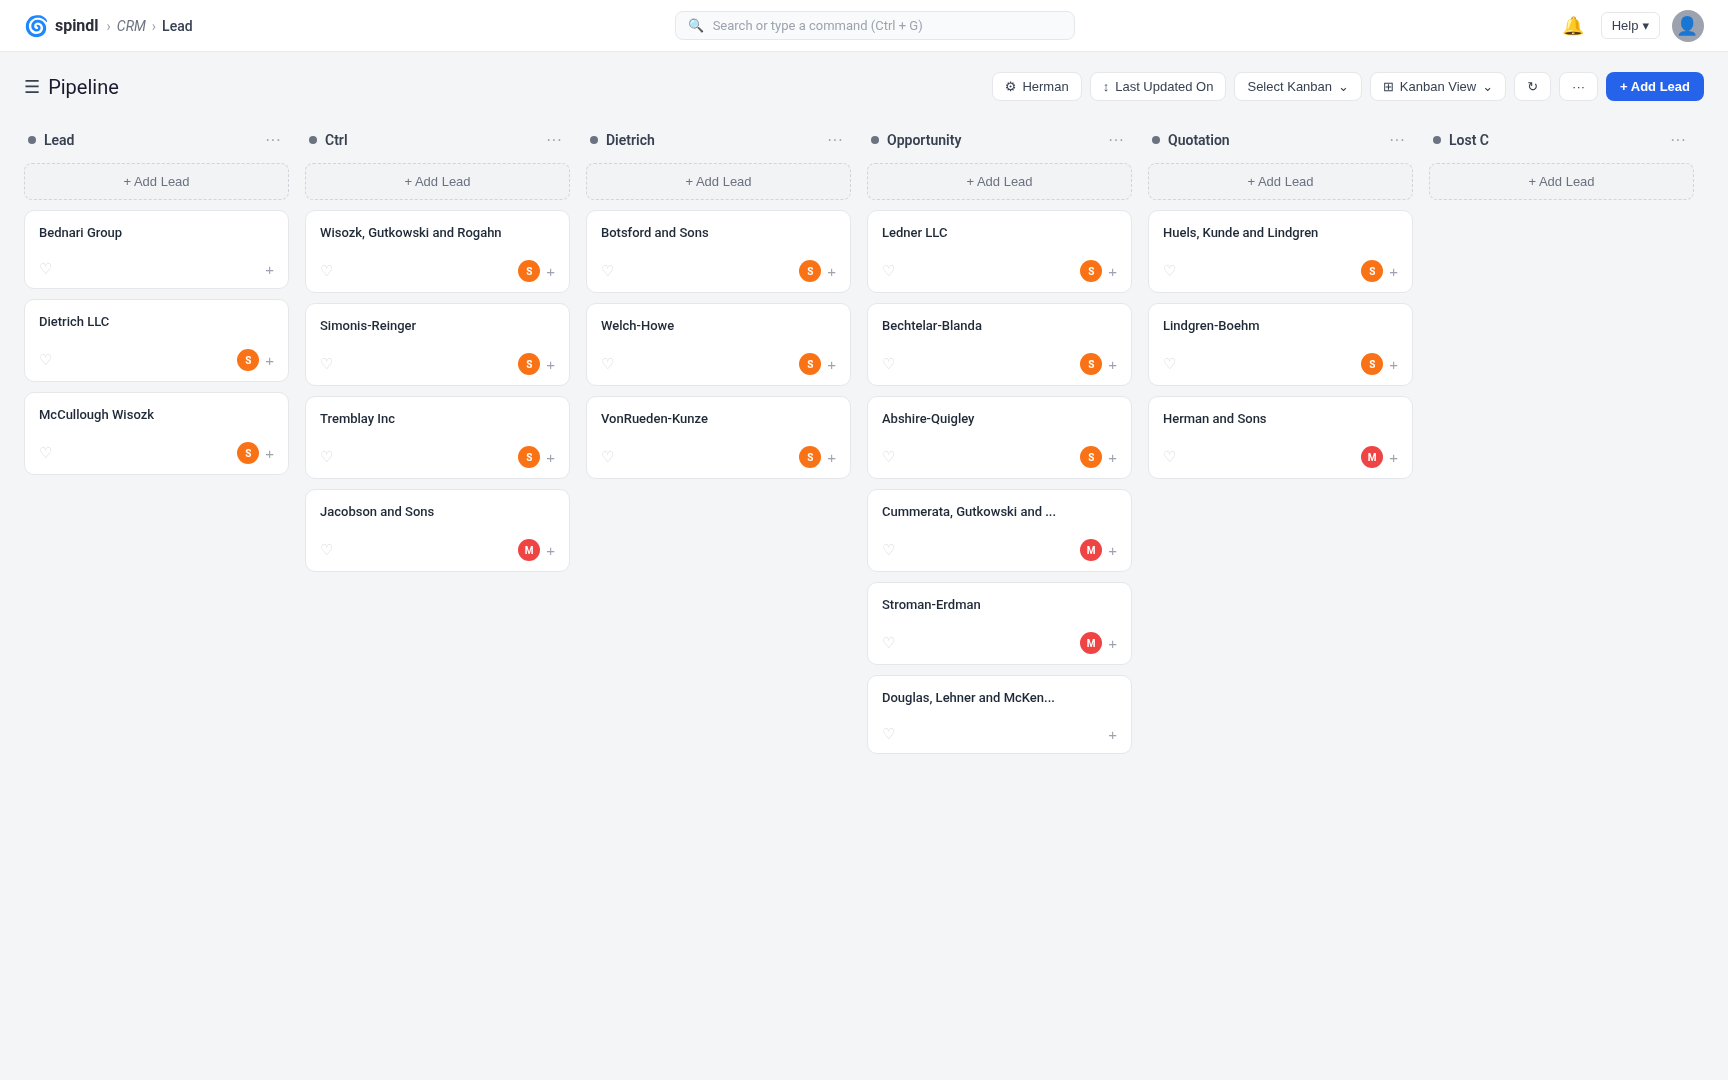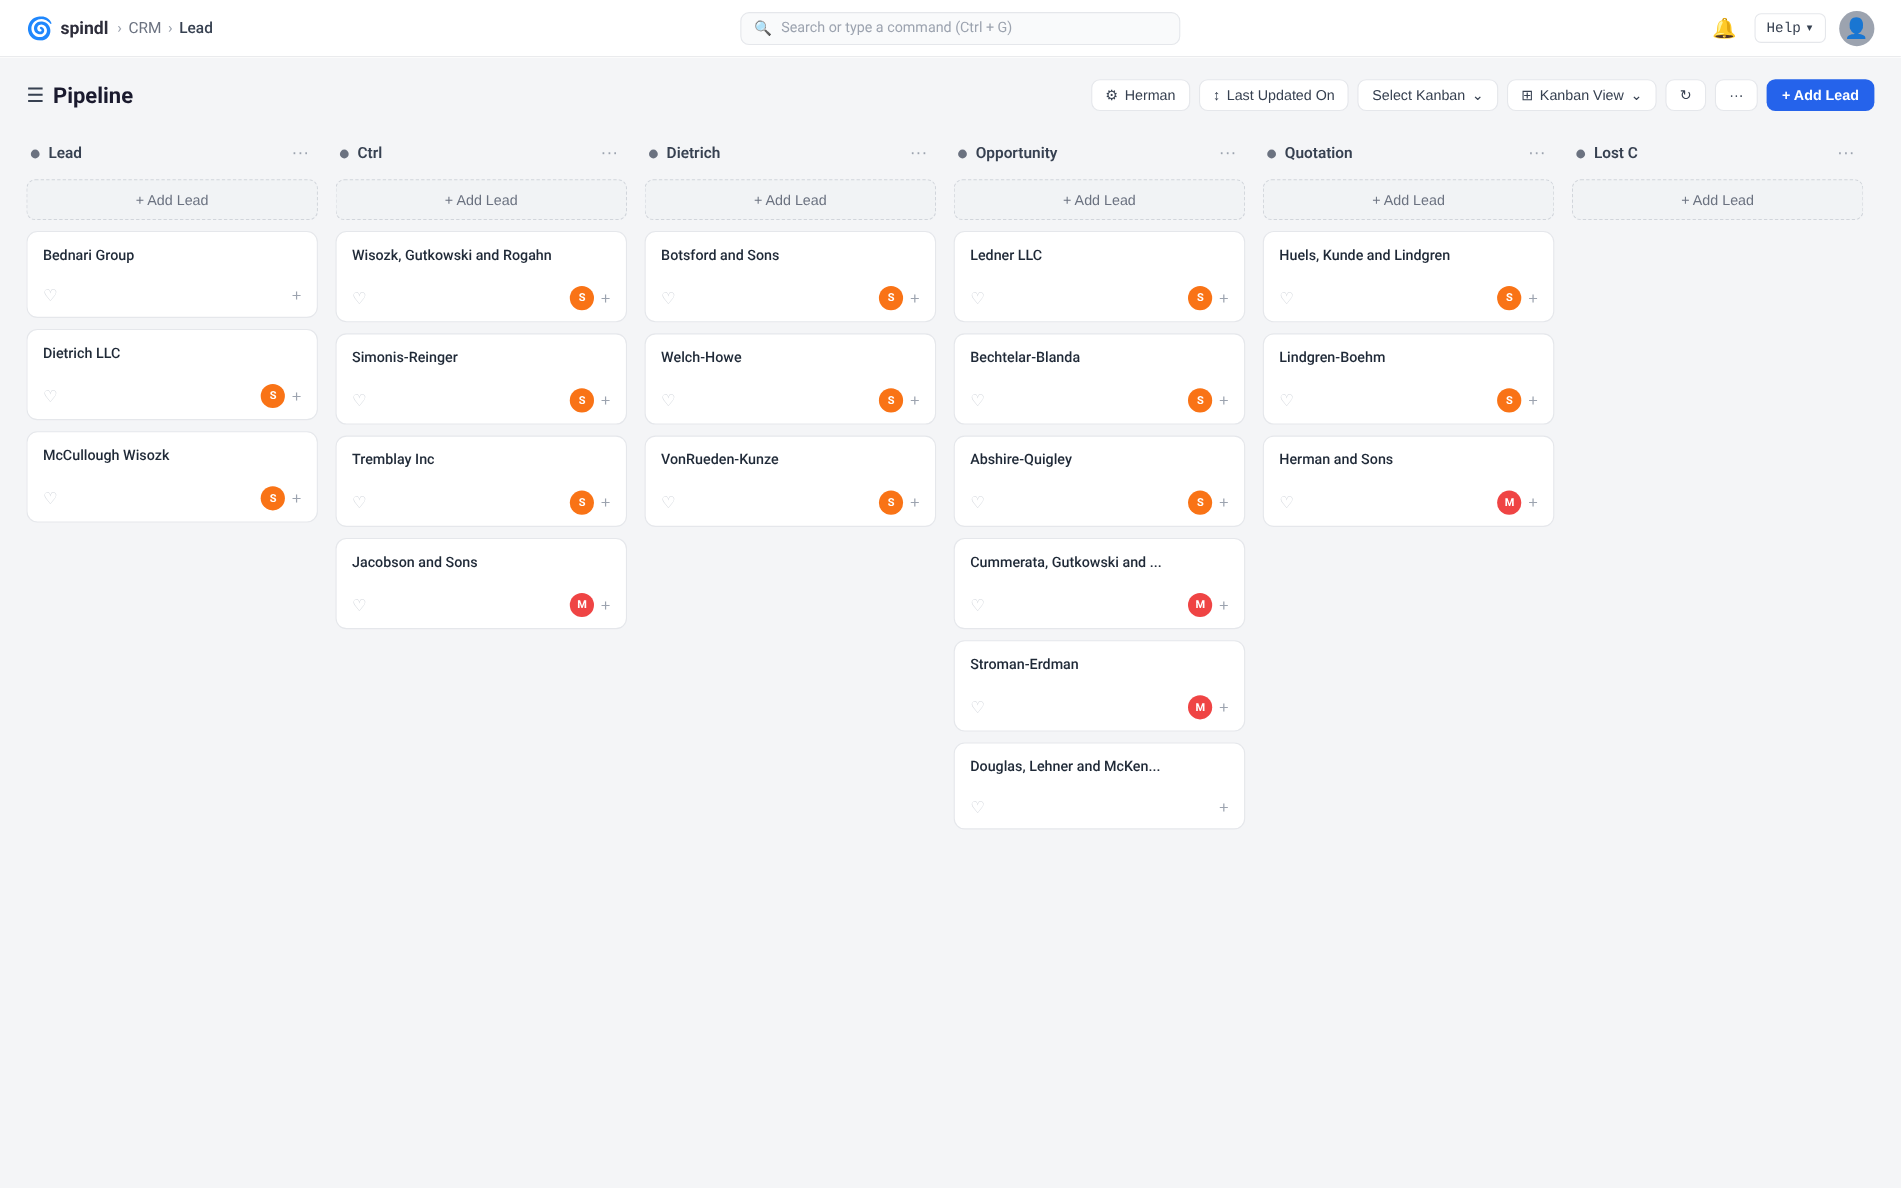--- a/index.html
+++ b/index.html
@@ -20,33 +20,33 @@
     .breadcrumb-active { color: #374151; font-weight: 500; }
     .topnav-center { flex: 1; max-width: 400px; margin: 0 32px; }
     .search-box {
       display: flex; align-items: center; gap: 8px;
       background: #f9fafb; border: 1px solid #e5e7eb; border-radius: 8px;
       padding: 6px 12px; width: 100%; cursor: text;
     }
     .search-box span { color: #9ca3af; font-size: 13px; }
     .topnav-right { display: flex; align-items: center; gap: 12px; }
     .icon-btn { background: none; border: none; cursor: pointer; color: #6b7280; font-size: 18px; padding: 4px; }
-    .help-btn { background: none; border: 1px solid #e5e7eb; border-radius: 6px; padding: 5px 10px; cursor: pointer; font-size: 13px; color: #374151; display: flex; align-items: flex-start; gap: 4px; font-family: Liberation Mono, monospace; }
+    .help-btn { background: none; border: 1px solid #e5e7eb; border-radius: 6px; padding: 5px 10px; cursor: pointer; font-size: 13px; color: #374151; display: flex; align-items: flex-start; gap: 4px; }
     .avatar { width: 32px; height: 32px; border-radius: 50%; background: #9ca3af; overflow: hidden; display: flex; align-items: center; justify-content: center; }
 
     
     .main-wrap { margin-top: 52px; padding: 20px 24px; }
 
     
     .toolbar {
       display: flex; align-items: center; justify-content: space-between;
       margin-bottom: 20px;
     }
     .toolbar-left { display: flex; align-items: center; gap: 8px; }
-    .page-title { font-size: 20px; font-weight: 700; color: #1a1a2e; }
+    .page-title { font-size: 20px; font-weight: 400; color: #1a1a2e; }
     .toolbar-right { display: flex; align-items: center; gap: 8px; }
     .toolbar-btn {
       display: flex; align-items: center; gap: 6px;
       background: #fff; border: 1px solid #e5e7eb; border-radius: 8px;
       padding: 6px 12px; cursor: pointer; font-size: 13px; color: #374151;
       white-space: nowrap;
     }
     .toolbar-btn-primary {
       background: #2563eb; color: #fff; border: none;
       border-radius: 8px; padding: 7px 14px; cursor: pointer; font-size: 13px; font-weight: 600;
@@ -94,21 +94,21 @@
 <body>
 
 <nav class="topnav">
   <div class="topnav-left">
     <div class="logo">
       <span class="logo-icon">🌀</span>
       <span>spindl</span>
     </div>
     <div class="breadcrumb">
       <span class="breadcrumb-sep">›</span>
-      <span style="cursor:pointer;">CRM</span>
+      <span style="cursor:pointer;font-style:italic;">CRM</span>
       <span class="breadcrumb-sep">›</span>
       <span class="breadcrumb-active">Lead</span>
     </div>
   </div>
   <div class="topnav-center">
     <div class="search-box">
       <span>🔍</span>
       <span>Search or type a command (Ctrl + G)</span>
     </div>
   </div>

